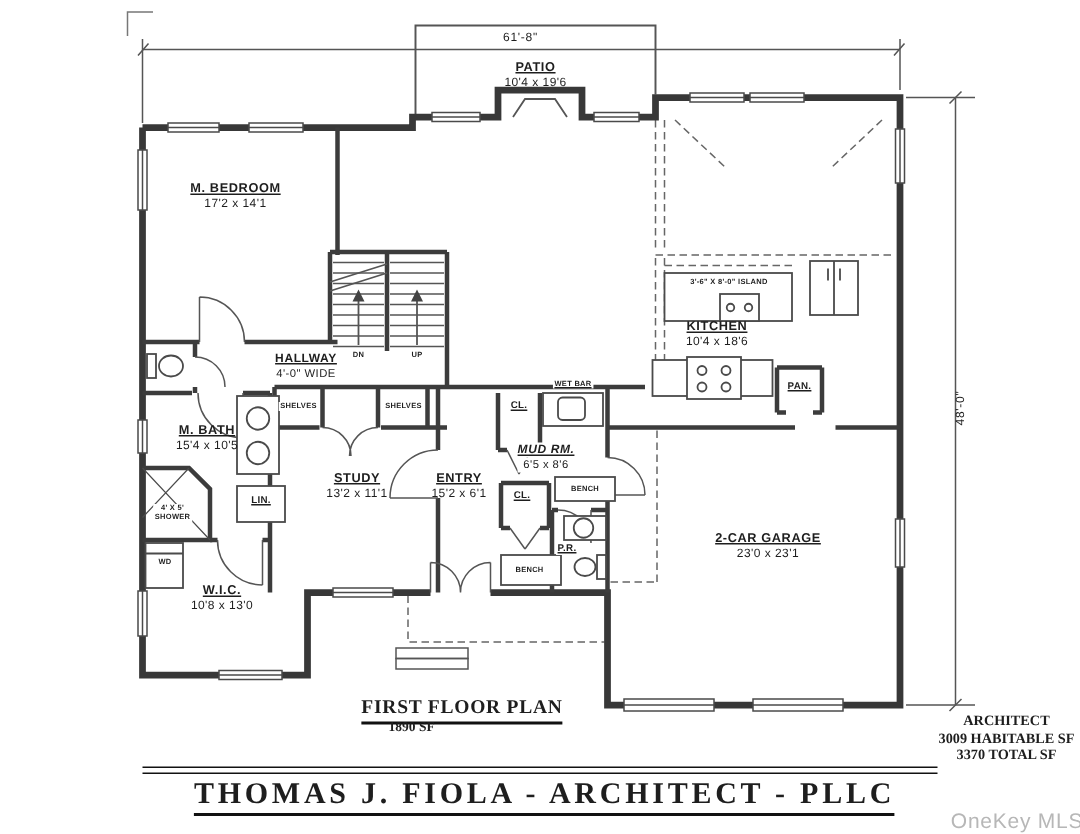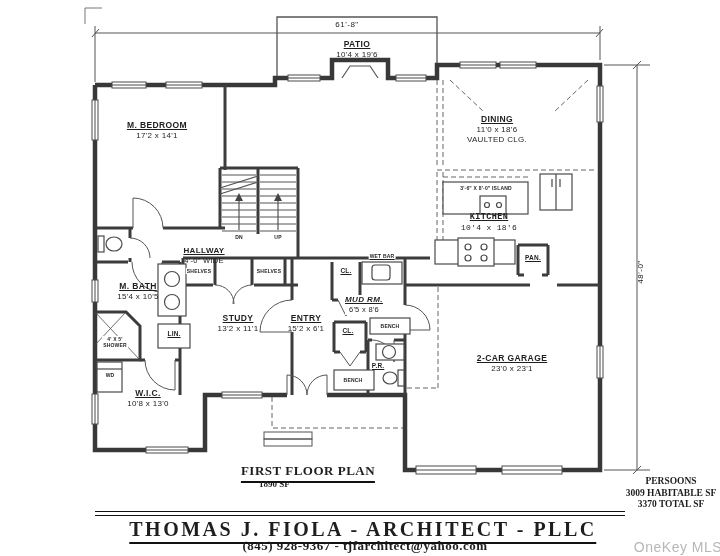--- a/index.html
+++ b/index.html
@@ -189,34 +189,29 @@
     <span class="rn">PATIO</span>
     <span class="rd">10'4 x 19'6</span>
   </div>
 
   <div class="lbl" style="left:157px;top:120px;">
     <span class="rn">M. BEDROOM</span>
     <span class="rd">17'2 x 14'1</span>
   </div>
 
 
-  <div class="lbl" style="left:497px;top:114px;">
-    <span class="rn">DINING</span>
-    <span class="rd">11'0 x 18'6</span>
-    <span class="rd">VAULTED CLG.</span>
-  </div>
 
   <div class="lbl tag" style="left:486px;top:185px;">3'-6" X 8'-0" ISLAND</div>
 
-  <div class="lbl" style="left:489px;top:212px;font-family:Liberation Mono, monospace;">
+  <div class="lbl" style="left:478px;top:212px;">
     <span class="rn">KITCHEN</span>
     <span class="rd">10'4 x 18'6</span>
   </div>
 
-  <div class="lbl" style="left:204px;top:246px;">
+  <div class="lbl" style="left:204px;top:234px;">
     <span class="rn" style="font-size:8px;">HALLWAY</span>
     <span class="rd" style="font-size:7.5px;">4'-0" WIDE</span>
   </div>
 
   <div class="lbl" style="left:138px;top:281px;">
     <span class="rn">M. BATH</span>
     <span class="rd">15'4 x 10'5</span>
   </div>
 
   <div class="lbl" style="left:115px;top:336px;">
@@ -262,23 +257,22 @@
 
   <div class="lbl tag" style="left:199px;top:268px;">SHELVES</div>
   <div class="lbl tag" style="left:269px;top:268px;">SHELVES</div>
   <div class="lbl tag" style="left:239px;top:234px;">DN</div>
   <div class="lbl tag" style="left:278px;top:234px;">UP</div>
 
   <div class="lbl serif title" style="left:308px;top:463px;">FIRST FLOOR PLAN</div>
   <div class="lbl serif area" style="left:259px;top:479px;">1890 SF</div>
 
   <div class="lbl serif sum" style="left:671px;top:476px;">
-    <span style="display:block;">PERSOONS</span>
+    <span style="display:block;">ARCHITECT</span>
     <span style="display:block;">3009 HABITABLE SF</span>
     <span style="display:block;">3370 TOTAL SF</span>
   </div>
 
   <div class="rule2"></div>
   <div class="lbl serif arch" style="left:363px;top:516px;text-align:center;">THOMAS J. FIOLA - ARCHITECT - PLLC</div>
-  <div class="lbl serif contact" style="left:365px;top:538px;">(845) 928-9367 - tjfarchitect@yahoo.com</div>
 
   <div class="lbl wm" style="left:678px;top:538px;">OneKey MLS</div>
 </div>
 
 </body></html>

